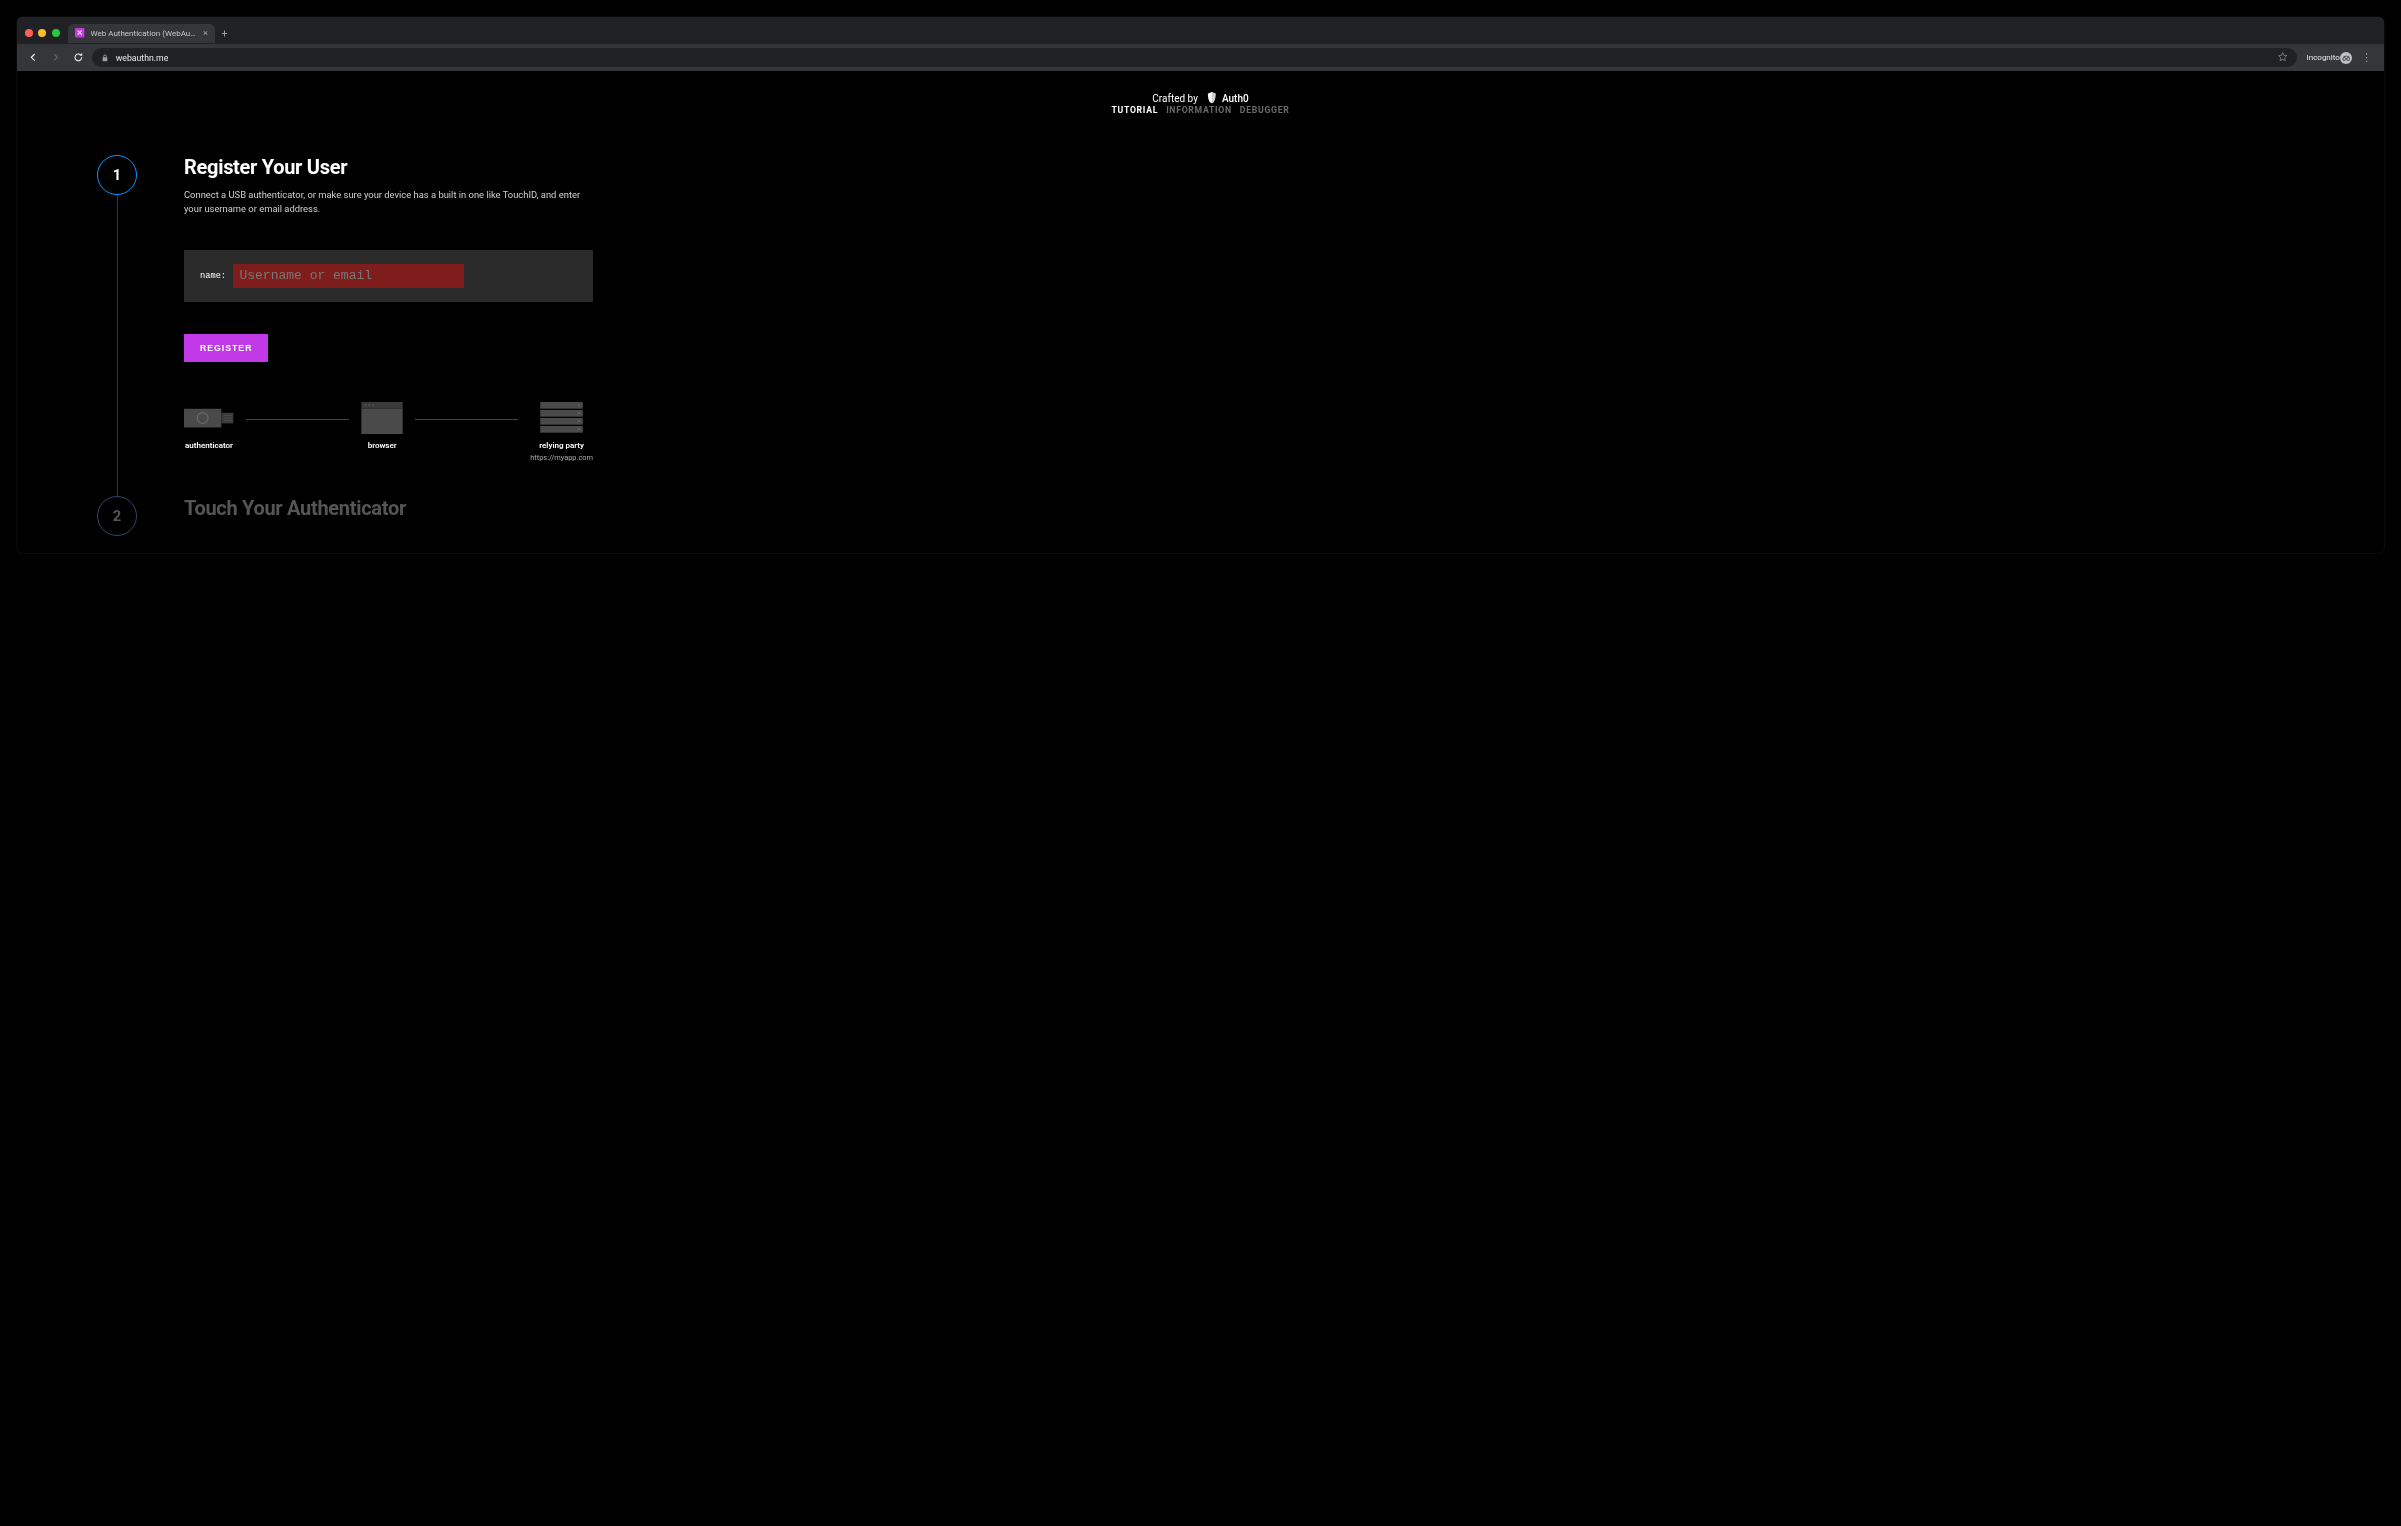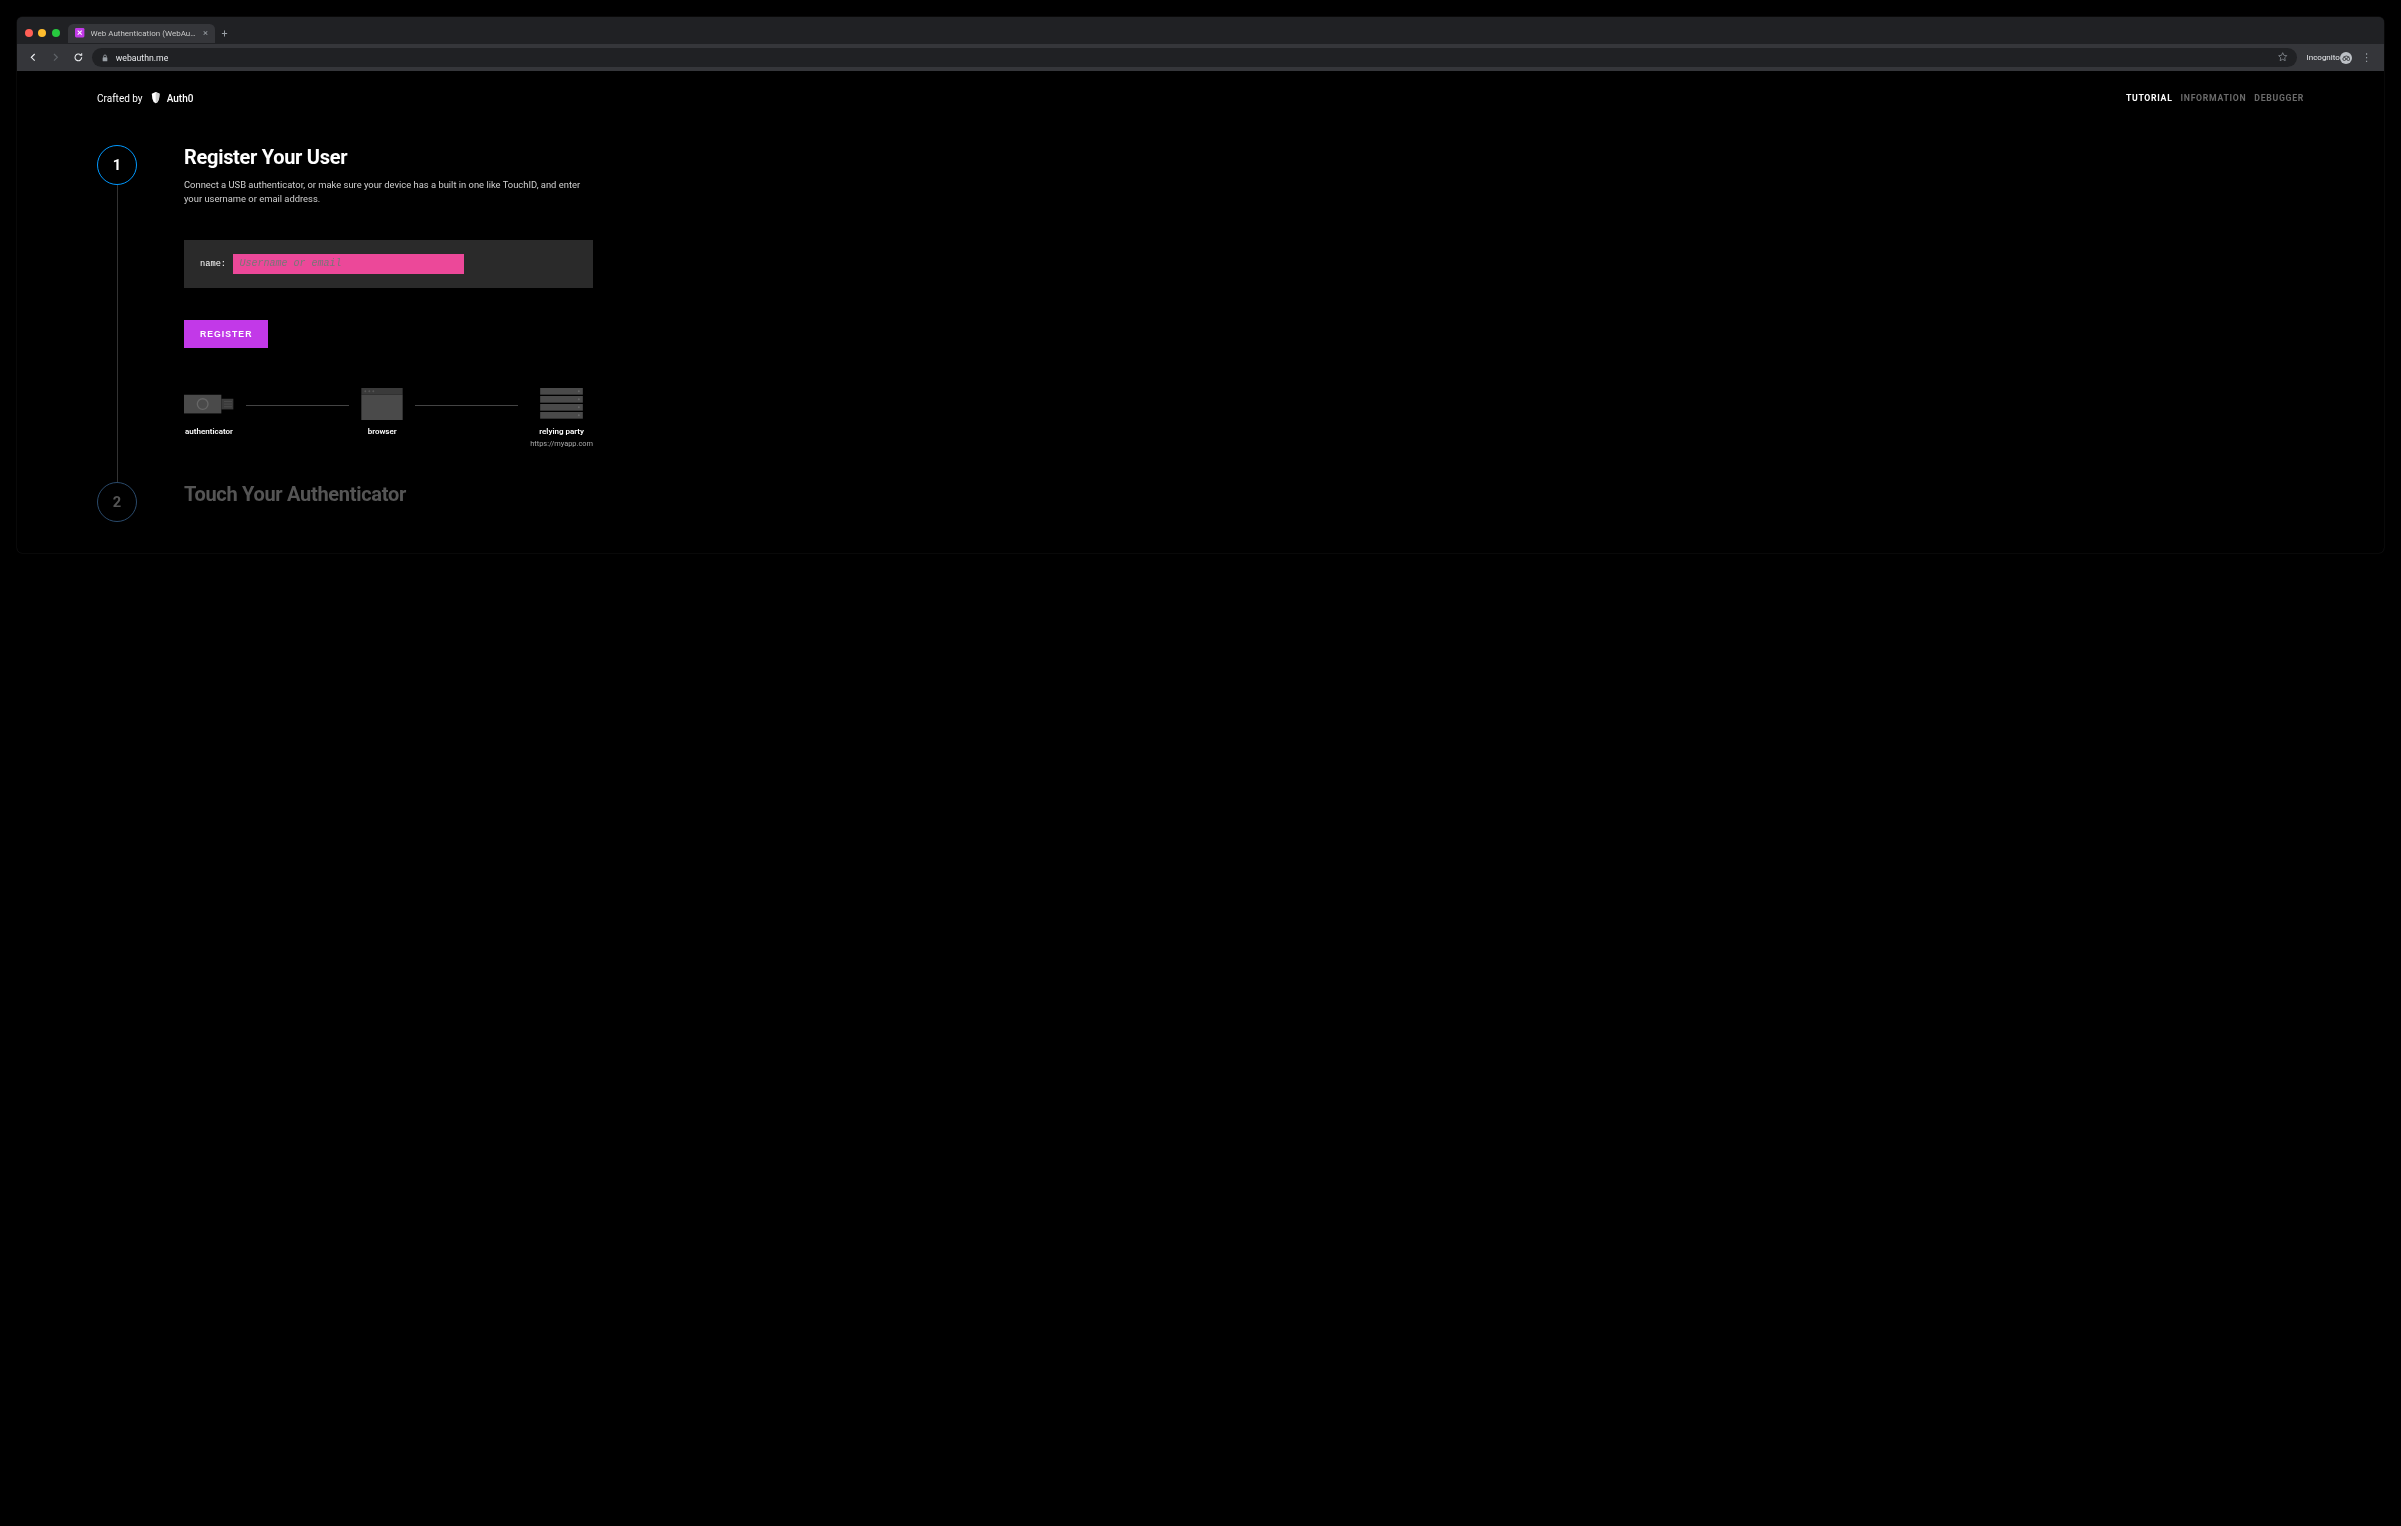--- a/index.html
+++ b/index.html
@@ -142,20 +142,21 @@
       background: #000;
       min-height: 482px;
       padding: 20px 0 0 0;
     }
     .page-header {
       display: flex;
       justify-content: space-between;
       align-items: center;
       padding: 0 80px;
       margin-bottom: 40px;
+      flex-direction: column;
     }
     .crafted-by {
       display: flex;
       align-items: center;
       gap: 6.7px;
       font-size: 10px;
       color: #fff;
     }
     .auth0-logo {
       display: flex;
@@ -253,27 +254,26 @@
       margin-bottom: 32px;
     }
     .input-label {
       font-family: "Courier New", monospace;
       font-size: 8.7px;
       color: #fff;
     }
     .input-field {
       flex: 1;
       max-width: 231px;
-      background: #ec4899;
+      background: #7f1d1d;
       border: none;
       padding: 4.7px 6.7px;
       font-family: "Courier New", monospace;
-      font-size: 10px;
-      color: #fff;
-      font-style: italic;
+      font-size: 13px;
+      color: #fff;
     }
     .input-field::placeholder {
       color: #777;
     }
     .register-btn {
       background: #c239e8;
       color: #fff;
       border: none;
       padding: 9.4px 16px;
       font-size: 8.7px;

